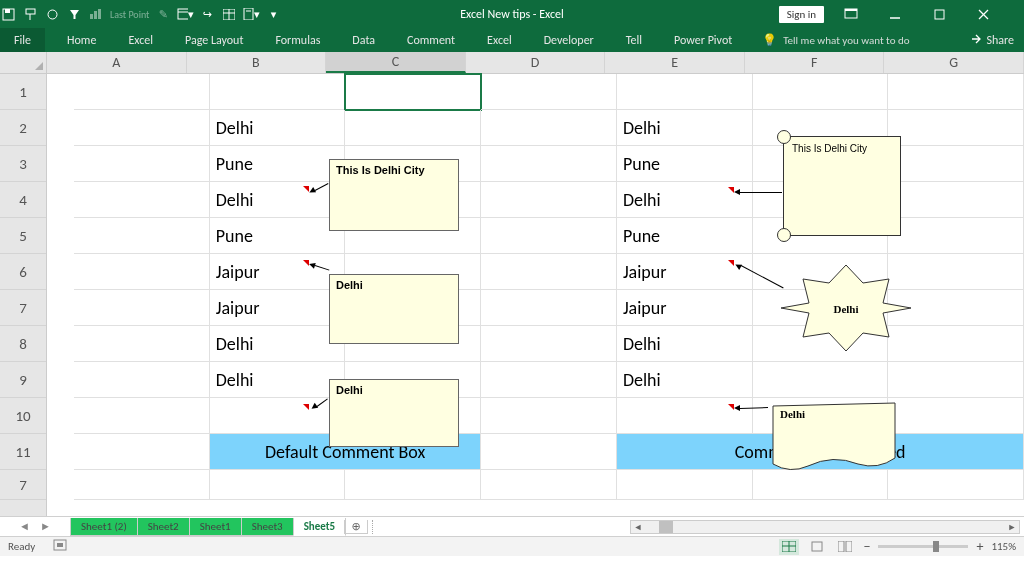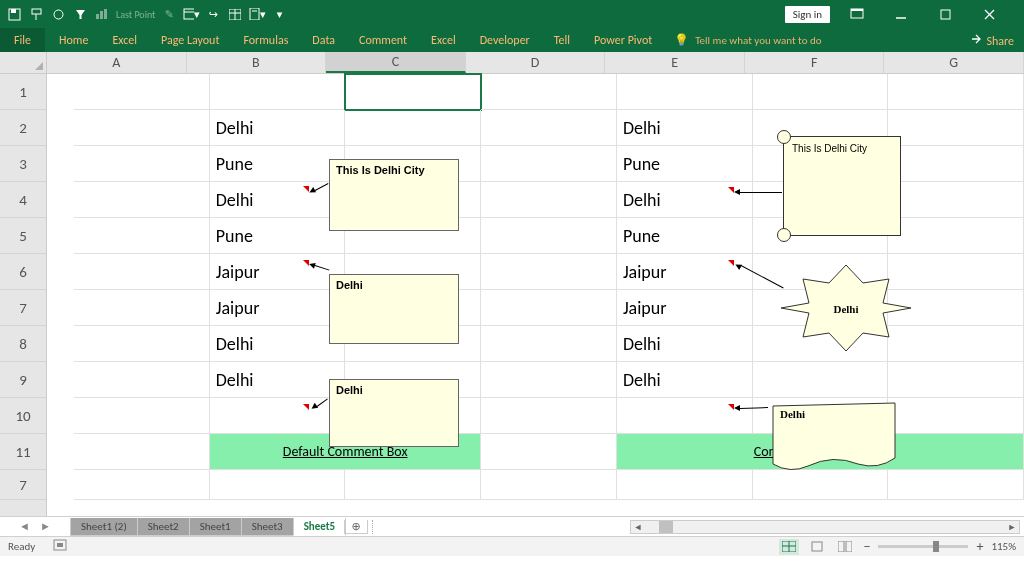--- a/index.html
+++ b/index.html
@@ -9,65 +9,65 @@
     font-family: 'Segoe UI', Calibri, Arial, sans-serif;
     overflow: hidden;
     background: #fff;
     font-size: 13px;
   }
   
   .title-bar {
     height: 28px; background: #0e6b3d; color: #fff;
     display: flex; align-items: center; position: relative;
   }
-  .qat { display: flex; align-items: center; gap: 6px; padding-left: 6px; }
+  .qat { display: flex; align-items: center; gap: 6px; padding-left: 0; }
   .qat .ico { width: 16px; height: 16px; display: inline-flex; align-items:center; justify-content:center; font-size:11px; color:#fff; }
   .qat .disabled { opacity: .45; }
   .title-text { position: absolute; left: 0; right: 0; text-align: center; font-size: 12px; pointer-events: none; }
-  .title-right { position: absolute; right: 10px; top: 0; height: 28px; display: flex; align-items: center; gap: 10px; padding-right: 8px; }
+  .title-right { position: absolute; right: 16px; top: 0; height: 28px; display: flex; align-items: center; gap: 10px; padding-right: 8px; }
   .signin { background: #fff; color: #333; font-size: 11px; padding: 2px 8px; border-radius: 1px; }
   .win-btn { width: 34px; height: 28px; display: inline-flex; align-items:center; justify-content:center; }
   
-  .ribbon { height: 24px; background: #0e6b3d; color: #fdba74; display: flex; align-items: center; font-size: 12px; }
+  .ribbon { height: 24px; background: #0e6b3d; color: #e5e5e5; display: flex; align-items: center; font-size: 12px; gap: 8px; }
   .file-tab { background: #0b5a33; height: 24px; padding: 0 14px; display: inline-flex; align-items: center; margin-right: 2px; }
   .tab { padding: 0 12px; height: 24px; display: inline-flex; align-items: center; cursor: default; }
   .tell-me { padding: 0 10px; display: inline-flex; align-items: center; gap: 6px; font-size: 11px; opacity: .9; }
   .light-bulb { font-size: 12px; }
-  .share { margin-left: auto; margin-right: 10px; display: inline-flex; align-items: flex-end; gap: 4px; font-size: 12px; }
+  .share { margin-left: auto; margin-right: 10px; display: inline-flex; align-items: center; gap: 4px; font-size: 12px; }
   
   .grid-wrap { position: relative; width: 1024px; height: 484px; background: #fff; }
   .corner { position: absolute; left: 0; top: 0; width: 47px; height: 22px; background: #e6e6e6; border-right: 1px solid #ccc; border-bottom: 1px solid #ccc; }
   .corner::after { content:''; position:absolute; right:3px; bottom:3px; width:0; height:0; border-right:8px solid #b0b0b0; border-top:8px solid transparent; }
   .colhdr { position: absolute; left: 47px; top: 0; height: 22px; right: 0; background: #e6e6e6; display: flex; border-bottom: 1px solid #ccc; }
   .ch { width: 142px; text-align: center; font-size: 14px; color: #555; border-right: 1px solid #d4d4d4; display: inline-flex; align-items:center; justify-content:center; }
   .ch.sel { background: #d2d2d2; border-bottom: 2px solid #1a7a47; }
   .rowhdr { position: absolute; left: 0; top: 22px; width: 47px; bottom: 0; background: #e6e6e6; border-right: 1px solid #ccc; }
   .rh { height: 36px; text-align: center; font-size: 15px; color: #555; border-bottom: 1px solid #d4d4d4; display:flex; align-items:center; justify-content:center; }
   .cells { position: absolute; left: 47px; top: 22px; right: 0; bottom: 0; margin-left: 27px; }
   .row { height: 36px; display: flex; }
   .cell { width: 142px; border-right: 1px solid #e0e0e0; border-bottom: 1px solid #e0e0e0; display: inline-flex; align-items: center; padding: 0 6px; font-size: 18px; font-family: Calibri, Arial; }
   .cell.active { outline: 2px solid #1a7a47; outline-offset: -1px; }
-  .hilite { background: #86efac; font-size: 14px; justify-content: center; text-decoration: underline; }
+  .hilite { background: #7dd3fc; font-size: 18px; justify-content: center; }
   .merged-2-wide { width: 284px; }
   .merged-3-wide { width: 426px; }
   
   .marker { position: absolute; width: 0; height: 0; border-top: 6px solid #d00; border-left: 6px solid transparent; }
   .arrow-line { position: absolute; background: #000; height: 1px; transform-origin: left center; }
   .arrow-head { position: absolute; width: 0; height: 0; border-right: 6px solid #000; border-top: 3px solid transparent; border-bottom: 3px solid transparent; }
   .comment-box { position: absolute; background: #FFFFE1; border: 1px solid #666; font-family: Tahoma, Arial; font-size: 11px; font-weight: bold; padding: 4px 6px; white-space: pre; }
   .scroll-comment { position: absolute; background: #FFFFE1; border: 1px solid #333; font-family: Tahoma, Arial; font-size: 10px; padding: 6px 8px; }
   .scroll-curl-tl, .scroll-curl-bl { position: absolute; width: 14px; height: 14px; border: 1px solid #333; background: #FFFFE1; border-radius: 50%; }
   .star-wrap { position: absolute; }
   .star-wrap svg polygon { fill: #FFFFE1; stroke: #333; stroke-width:1; }
   .wave-wrap { position: absolute; }
   .wave-wrap svg path { fill: #FFFFE1; stroke: #333; stroke-width:1; }
   
   .sheet-bar { position: absolute; left: 0; bottom: 0; right: 0; height: 20px; background: #fff; border-top: 1px solid #d0d0d0; display: flex; align-items: center; font-size: 11px; }
   .sheet-nav { width: 70px; display: flex; justify-content: center; gap: 10px; color: #888; }
-  .sheet-tab { padding: 2px 10px; border: 1px solid #ccc; border-top: none; background: #a3a3a3; margin-right: -1px; color: #444; }
+  .sheet-tab { padding: 2px 10px; border: 1px solid #ccc; border-top: none; background: #22c55e; margin-right: -1px; color: #444; }
   .sheet-tab.active { background: #fff; border-bottom: 1px solid #fff; font-weight: bold; color: #1a7a47; }
   .new-sheet { width: 24px; text-align: center; color: #666; border: 1px solid #ccc; border-top:none; margin-left:-1px; }
   .hscroll { margin-left: auto; margin-right: 4px; width: 390px; height: 14px; border: 1px solid #ccc; background: #f0f0f0; position: relative; display:flex; align-items:center; }
   .hscroll .thumb { height: 12px; background: #c0c0c0; width: 14px; margin-left: 14px; }
   .hscroll .sb-btn { width: 14px; height: 12px; display:inline-flex; align-items:center; justify-content:center; font-size:9px; color:#666; }
   .hscroll-sep { width: 5px; height: 14px; border-left: 1px dotted #aaa; margin: 0 4px; }
   
   .status-bar { height: 20px; background: #f3f3f3; border-top: 1px solid #d0d0d0; display: flex; align-items: center; font-size: 11px; color: #555; padding: 0 8px; }
   .status-right { margin-left: auto; display: flex; align-items: center; gap: 8px; }
   .view-btn { width: 20px; height: 16px; display: inline-flex; align-items: center; justify-content: center; font-size: 11px; color: #555; }
@@ -122,20 +122,21 @@
           <line x1="0" y1="4" x2="12" y2="4" stroke="#fff"></line>
           <line x1="6" y1="0" x2="6" y2="11" stroke="#fff"></line>
         </svg>
       </span>
     <span class="ico"><svg width="11" height="12">
           <rect x="1" y="0" width="9" height="12" fill="none" stroke="#fff"></rect>
           <line x1="3" y1="3" x2="8" y2="3" stroke="#fff"></line>
         </svg>▾</span>
     <span class="ico">▾</span>
   </div>
+  <div class="title-text">Excel New tips - Excel</div>
   <div class="title-right">
     <div class="signin">Sign in</div>
     <span class="win-btn">
         <svg width="14" height="12">
           <rect x="1" y="1" width="12" height="9" fill="none" stroke="#fff"></rect>
           <rect x="1" y="1" width="12" height="2" fill="#fff"></rect>
         </svg>
       </span>
     <span class="win-btn">
         <svg width="12" height="12">

